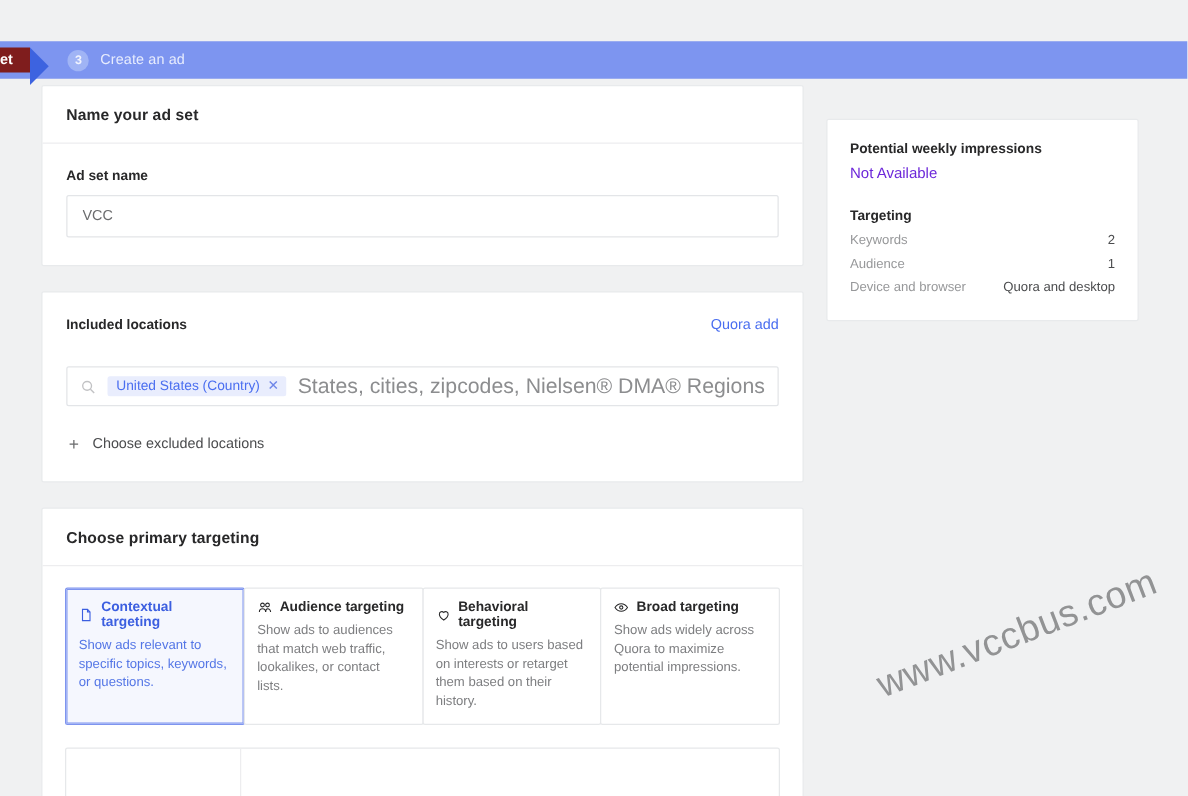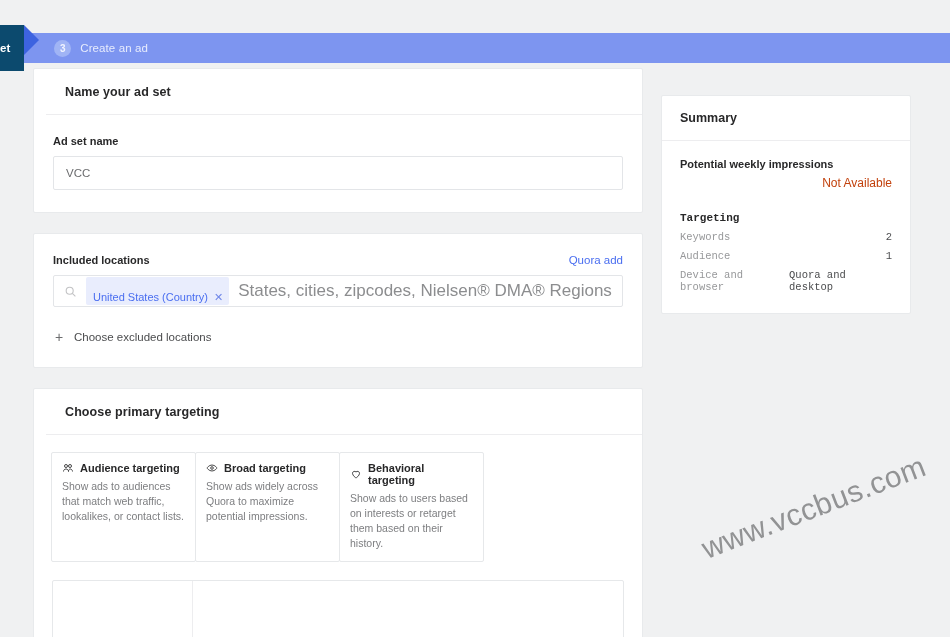--- a/index.html
+++ b/index.html
@@ -37,22 +37,22 @@
 
   
   .stepbar {
     position: absolute; top: 33px; left: 0;
     width: 950px; height: 30px;
     background: #7d95f0;
     display: flex; align-items: center;
   }
   .step-prev {
     position: relative;
-    height: 46px;
-    background: #0c4a6e;
+    height: 20px;
+    background: #7f1d1d;
     display: flex; align-items: center;
     padding-left: 0px; padding-right: 14px;
     min-width: 20px;
   }
   .step-prev::after {
     content: "";
     position: absolute; right: -15px; top: 0;
     width: 0; height: 0;
     border-top: 15px solid transparent;
     border-bottom: 15px solid transparent;
@@ -87,21 +87,20 @@
   
   .card {
     background: #ffffff;
     border: 1px solid #e8eaec;
     border-radius: 2px;
     margin-bottom: 20px;
   }
   .card-head {
     padding: 16px 19px 15px 19px;
     border-bottom: 1px solid #ededef;
-    margin-left: 12px;
   }
   .card-title {
     font-size: 12.5px; font-weight: bold; color: #282829;
     letter-spacing: .1px;
   }
   .card-body { padding: 20px 19px 22px 19px; }
 
   
   .field-label {
     font-size: 11px; font-weight: bold; color: #282829;
@@ -130,21 +129,21 @@
     border: 1px solid #e3e5e8; border-radius: 2px;
     background: #fff;
     display: flex; align-items: center;
     padding: 0 10px;
   }
   .search-ico { width: 13px; height: 13px; flex: 0 0 auto; margin-right: 9px; opacity: .5; }
   .token {
     display: inline-flex; align-items: center;
     background: #e9edfd;
     border-radius: 2px;
-    padding: 14px 6px 2px 7px;
+    padding: 2px 6px 2px 7px;
     margin-right: 9px;
     font-size: 11px; color: #4a6ef0;
     white-space: nowrap;
   }
   .token-x {
     margin-left: 6px; font-size: 11px; color: #6f86e8;
     cursor: pointer; line-height: 1;
   }
   .token-ph { font-size: 17px; color: #8c8d8f; }
 
@@ -209,22 +208,22 @@
   .sub-right { flex: 1; padding: 12px 14px 14px 14px; }
 
   
   .sum-head {
     padding: 15px 18px 15px 18px;
     border-bottom: 1px solid #ededef;
   }
   .sum-title { font-size: 12.5px; font-weight: bold; color: #282829; }
   .sum-body { padding: 17px 18px 20px 18px; }
   .sum-k { font-size: 11px; font-weight: bold; color: #282829; margin-bottom: 6px; }
-  .sum-v { font-size: 12px; color: #c2410c; text-align: right; }
-  .sum-sec { margin-top: 22px; font-family: Liberation Mono, monospace; }
+  .sum-v { font-size: 12px; color: #6d28d9; }
+  .sum-sec { margin-top: 22px; }
   .sum-row {
     display: flex; justify-content: space-between; align-items: baseline;
     margin-top: 7px;
     font-size: 10.5px;
   }
   .sum-row-k { color: #97989a; }
   .sum-row-v { color: #4b4c4e; }
 
   
   .watermark {
@@ -267,21 +266,21 @@
         </div>
         <div class="card-body">
           <label class="field-label">Ad set name</label>
           <input class="text-input" type="text" value="VCC" style="">
         </div>
       </div>
 
       <div class="card">
         <div class="card-body">
           <div class="label-row">
-            <span class="field-label" style="margin-bottom:0">Included locations</span>
+            <span class="field-label" style="margin-bottom:18px">Included locations</span>
             <span class="link-blue">Quora add</span>
           </div>
           <div class="token-input">
             <svg class="search-ico" viewBox="0 0 24 24" fill="none" stroke="#85868a" stroke-width="2">
               <circle cx="10.5" cy="10.5" r="6.5"></circle>
               <path d="M15.4 15.4 21 21"></path>
             </svg>
             <span class="token">
               <span>United States (Country)</span>
               <span class="token-x">✕</span>
@@ -296,55 +295,65 @@
       </div>
 
       <div class="card">
         <div class="card-head">
           <div class="card-title">Choose primary targeting</div>
         </div>
         <div class="card-body" style="padding:17px 18px 20px 18px">
 
           <div class="opt-grid">
 
+            <div class="opt opt-sel">
+              <div class="opt-head">
+                <svg class="opt-ico" viewBox="0 0 24 24" fill="none" stroke="#3c5fe0" stroke-width="1.8">
+                  <path d="M6 3h8l4 4v14H6z"></path>
+                    <path d="M14 3v4h4"></path>
+                </svg>
+                <span>Contextual targeting</span>
+              </div>
+              <div class="opt-desc">Show ads relevant to specific topics, keywords, or questions.</div>
+            </div>
 
             <div class="opt" style="margin-left:-1px">
               <div class="opt-head">
                 <svg class="opt-ico" viewBox="0 0 24 24" fill="none" stroke="#282829" stroke-width="1.7">
                   <circle cx="8" cy="8" r="3"></circle>
                     <circle cx="16" cy="8" r="3"></circle>
                   <path d="M3 19c0-3 2.2-5 5-5s5 2 5 5"></path>
                     <path d="M13 19c0-3 1.6-5 3.5-5S21 16 21 19"></path>
                 </svg>
                 <span>Audience targeting</span>
               </div>
               <div class="opt-desc">Show ads to audiences that match web traffic, lookalikes, or contact lists.</div>
             </div>
 
             <div class="opt" style="margin-left:-1px">
               <div class="opt-head">
                 <svg class="opt-ico" viewBox="0 0 24 24" fill="none" stroke="#282829" stroke-width="1.7">
+                  <path d="M12 20s-7-4.6-7-9.3A4 4 0 0 1 12 8a4 4 0 0 1 7 2.7C19 15.4 12 20 12 20z"></path>
+                </svg>
+                <span>Behavioral targeting</span>
+              </div>
+              <div class="opt-desc">Show ads to users based on interests or retarget them based on their history.</div>
+            </div>
+
+            <div class="opt" style="margin-left:-1px">
+              <div class="opt-head">
+                <svg class="opt-ico" viewBox="0 0 24 24" fill="none" stroke="#282829" stroke-width="1.7">
                   <path d="M2 12s3.8-6 10-6 10 6 10 6-3.8 6-10 6-10-6-10-6z"></path>
                     <circle cx="12" cy="12" r="2.6"></circle>
                 </svg>
                 <span>Broad targeting</span>
               </div>
               <div class="opt-desc">Show ads widely across Quora to maximize potential impressions.</div>
             </div>
 
-            <div class="opt" style="margin-left:-1px">
-              <div class="opt-head">
-                <svg class="opt-ico" viewBox="0 0 24 24" fill="none" stroke="#282829" stroke-width="1.7">
-                  <path d="M12 20s-7-4.6-7-9.3A4 4 0 0 1 12 8a4 4 0 0 1 7 2.7C19 15.4 12 20 12 20z"></path>
-                </svg>
-                <span>Behavioral targeting</span>
-              </div>
-              <div class="opt-desc">Show ads to users based on interests or retarget them based on their history.</div>
-            </div>
-
           </div>
 
           <div class="sub">
             <div class="sub-left">
 
               
               
 
               
               
@@ -356,23 +365,20 @@
             </div>
           </div>
 
         </div>
       </div>
 
     </div>
 
     <div class="col-side">
       <div class="card">
-        <div class="sum-head">
-          <div class="sum-title">Summary</div>
-        </div>
         <div class="sum-body">
           <div class="sum-k">Potential weekly impressions</div>
           <div class="sum-v">Not Available</div>
 
           <div class="sum-sec">
             <div class="sum-k" style="margin-bottom:2px">Targeting</div>
 
             <div class="sum-row">
               <span class="sum-row-k">Keywords</span>
               <span class="sum-row-v">2</span>

